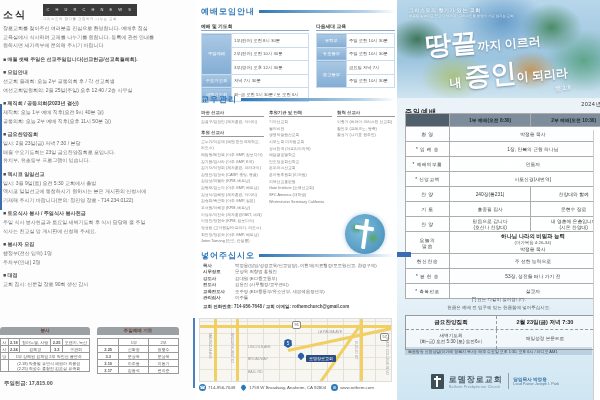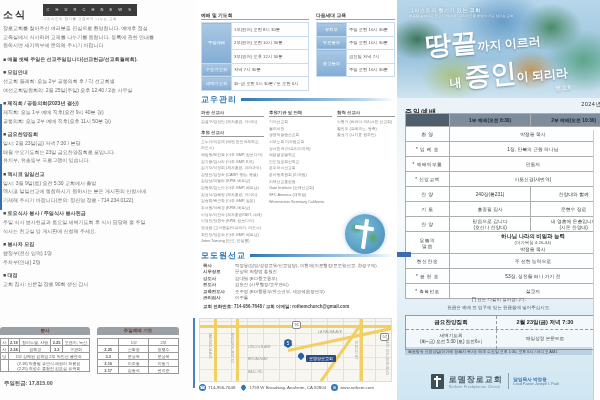--- a/index.html
+++ b/index.html
@@ -269,20 +269,24 @@
     </div>
 
     <div class="offering">주일헌금: 17,815.00</div>
     <div class="edge-blue-l"></div>
     <div class="edge-blue-m"></div>
   </div>
 
   <div class="mid">
 
     <div class="guide">
+      <div class="m-head">
+        <span class="txt">예배모임안내</span>
+        <span class="rule"></span>
+      </div>
       <div class="gwrap">
         <div style="width:112px;">
           <div class="gcap">예배 및 기도회</div>
           <table class="gt">
             <tbody>
               <tr>
                 <td class="lbl" rowspan="3">주일예배</td>
                 <td>1부(한어) 오전 8시 30분</td>
               </tr>
               <tr>
@@ -386,21 +390,21 @@
               <div class="mitem">황인우 (프레즈노, 동족)</div>
               <div class="mitem">황성기 (니카호 원주민)</div>
             </div>
         </div>
       </div>
       <div class="globe"></div>
     </div>
 
     <div class="servants">
       <div class="m-head">
-        <span class="txt">모도원선교</span>
+        <span class="txt">넣어주십시오</span>
         <span class="rule"></span>
       </div>
       <div>
 
           <div class="srow">
             <span class="k">목사</span>
             <span class="v">박정용(담임/성경교육/선교담당), 이현재(의료행정/모도원선교, 환경구제)</span>
           </div>
 
           <div class="srow">

